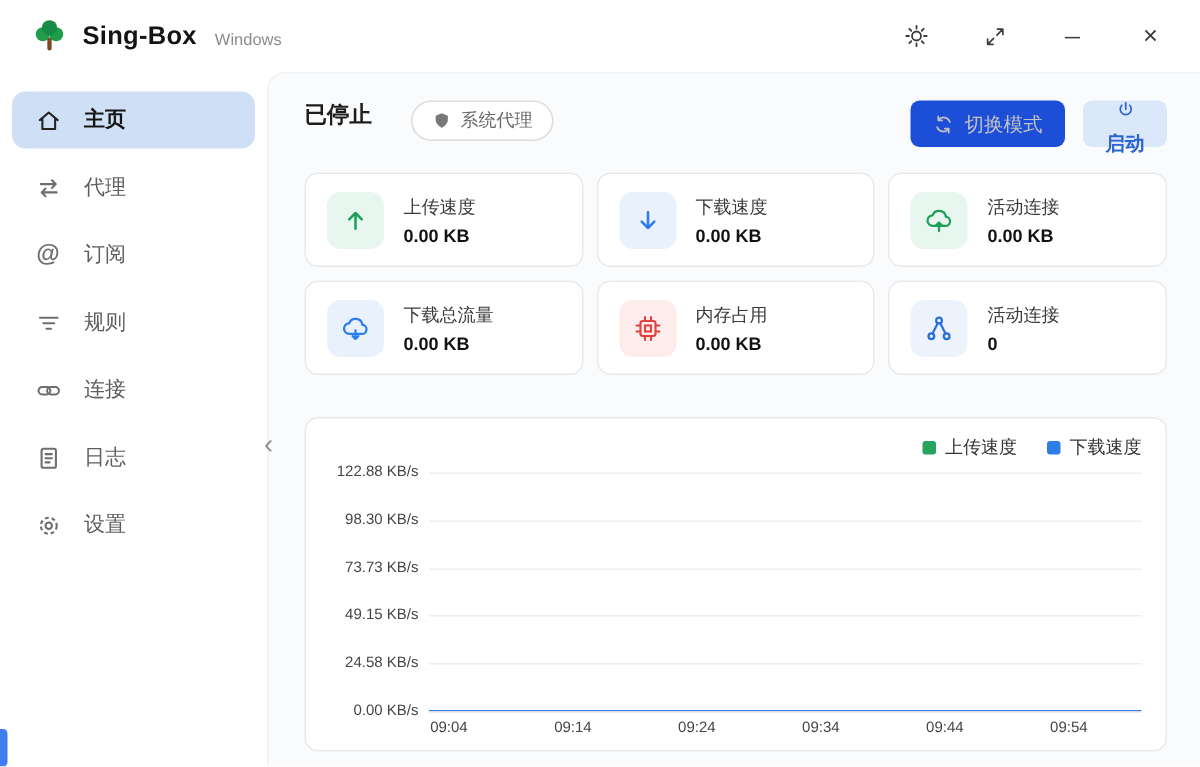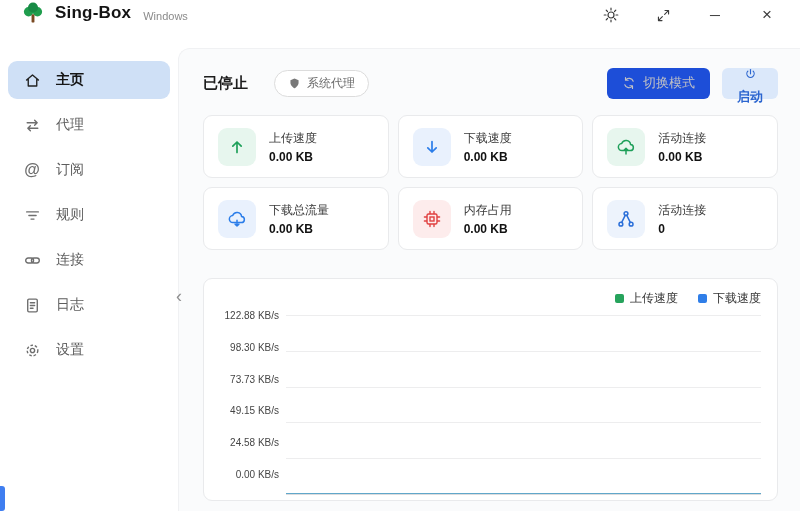--- a/index.html
+++ b/index.html
@@ -1,42 +1,42 @@
 <!DOCTYPE html>
 <html><head>
 <meta charset="utf-8">
 <style>
   * { margin:0; padding:0; box-sizing:border-box; }
   html,body { width:800px; height:511px; overflow:hidden; background:#fff;
     font-family:"Liberation Sans","DejaVu Sans",sans-serif; }
   .app { position:relative; width:800px; height:511px; display:flex; flex-direction:column; background:#fff; }
 
   
-  .titlebar { height:48px; flex:0 0 48px; display:flex; align-items:flex-start; justify-content:space-between; padding:0 14px 0 20px; background:#fff; }
+  .titlebar { height:48px; flex:0 0 48px; display:flex; align-items:center; justify-content:space-between; padding:0 14px 0 20px; background:#fff; }
   .brand { display:flex; align-items:center; gap:9px; }
   .logo { width:26px; height:26px; display:flex; align-items:center; justify-content:center; }
   .app-title { font-size:17px; font-weight:700; color:#141414; letter-spacing:.2px; }
   .platform { font-size:11px; color:#8b8b8b; margin-left:3px; margin-top:5px; }
   .win-controls { display:flex; align-items:center; gap:14px; }
   .win-btn { width:38px; height:30px; display:flex; align-items:center; justify-content:center; border:none; background:transparent; color:#3c3c3c; font-size:14px; cursor:pointer; border-radius:4px; }
   .win-btn svg { display:block; }
 
   
   .body { flex:1; display:flex; min-height:0; }
   .sidebar { width:178px; flex:0 0 178px; padding:13px 8px; display:flex; flex-direction:column; gap:7px; background:#fff; }
   .side-item { display:flex; align-items:center; gap:15px; height:38px; padding:0 15px; border-radius:9px; color:#5d5d5d; font-size:14px; cursor:pointer; }
   .side-item .icon { width:18px; height:18px; display:flex; align-items:center; justify-content:center; color:#6e6e6e; font-size:15px; }
   .side-item.active { background:#cfe0f6; color:#161616; font-weight:700; }
   .side-item.active .icon { color:#222; }
 
   .content { flex:1; min-width:0; background:#fafbfc; border-top-left-radius:12px; border-top:1px solid #f0f1f3; border-left:1px solid #f0f1f3; padding:18px 22px 10px 24px; position:relative; display:flex; flex-direction:column; }
   .collapse-handle { position:absolute; left:-9px; top:232px; width:18px; height:30px; display:flex; align-items:center; justify-content:center; color:#8f8f8f; font-size:18px; cursor:pointer; background:transparent; border:none; }
 
   
-  .status-row { display:flex; align-items:center; height:32px; margin-bottom:16px; }
+  .status-row { display:flex; align-items:flex-start; height:32px; margin-bottom:16px; }
   .state-label { font-size:15px; font-weight:700; color:#1d1d1d; }
   .badge { display:flex; align-items:center; gap:6px; margin-left:26px; height:27px; padding:0 13px; border:1px solid #dcdcdc; border-radius:14px; background:#fff; color:#6a6a6a; font-size:12px; }
   .badge .icon { color:#787878; display:flex; }
   .spacer { flex:1; }
   .btn { display:flex; align-items:center; gap:7px; height:31px; padding:0 15px; border-radius:6px; border:none; font-size:13px; cursor:pointer; font-family:inherit; }
   .btn .icon { display:flex; }
   .btn-primary { background:#dbe8fa; color:#2b65cf; font-weight:600; margin-left:12px;flex-direction:column; }
   .btn-switch { background:#f2f2f2; color:#bdbdbd; }
   .btn.is-disabled { background:#1d4ed8; color:#c2c2c4; cursor:default; }
 
@@ -296,20 +296,28 @@
               <div class="gridline" style="top:20%"></div>
               <div class="gridline" style="top:40%"></div>
               <div class="gridline" style="top:60%"></div>
               <div class="gridline" style="top:80%"></div>
               <div class="gridline base" style="top:100%"></div>
               <svg class="series-svg" viewBox="0 0 100 100" preserveAspectRatio="none">
                   <polyline points="0,100 20,100 40,100 60,100 80,100 100,100" fill="none" stroke="#26a35c" stroke-width="1.2" vector-effect="non-scaling-stroke"></polyline>
                   <polyline points="0,100 20,100 40,100 60,100 80,100 100,100" fill="none" stroke="#2f7ee8" stroke-width="1.2" vector-effect="non-scaling-stroke"></polyline>
                 </svg>
             </div>
+            <div class="x-axis">
+              <span class="x-label" style="left:2.8%">09:04</span>
+              <span class="x-label" style="left:20.2%">09:14</span>
+              <span class="x-label" style="left:37.6%">09:24</span>
+              <span class="x-label" style="left:55%">09:34</span>
+              <span class="x-label" style="left:72.4%">09:44</span>
+              <span class="x-label" style="left:89.8%">09:54</span>
+            </div>
           </div>
         </div>
       </div>
     </main>
   </div>
 
   <div class="edge-accent"></div>
 </div>
 
 </body></html>

